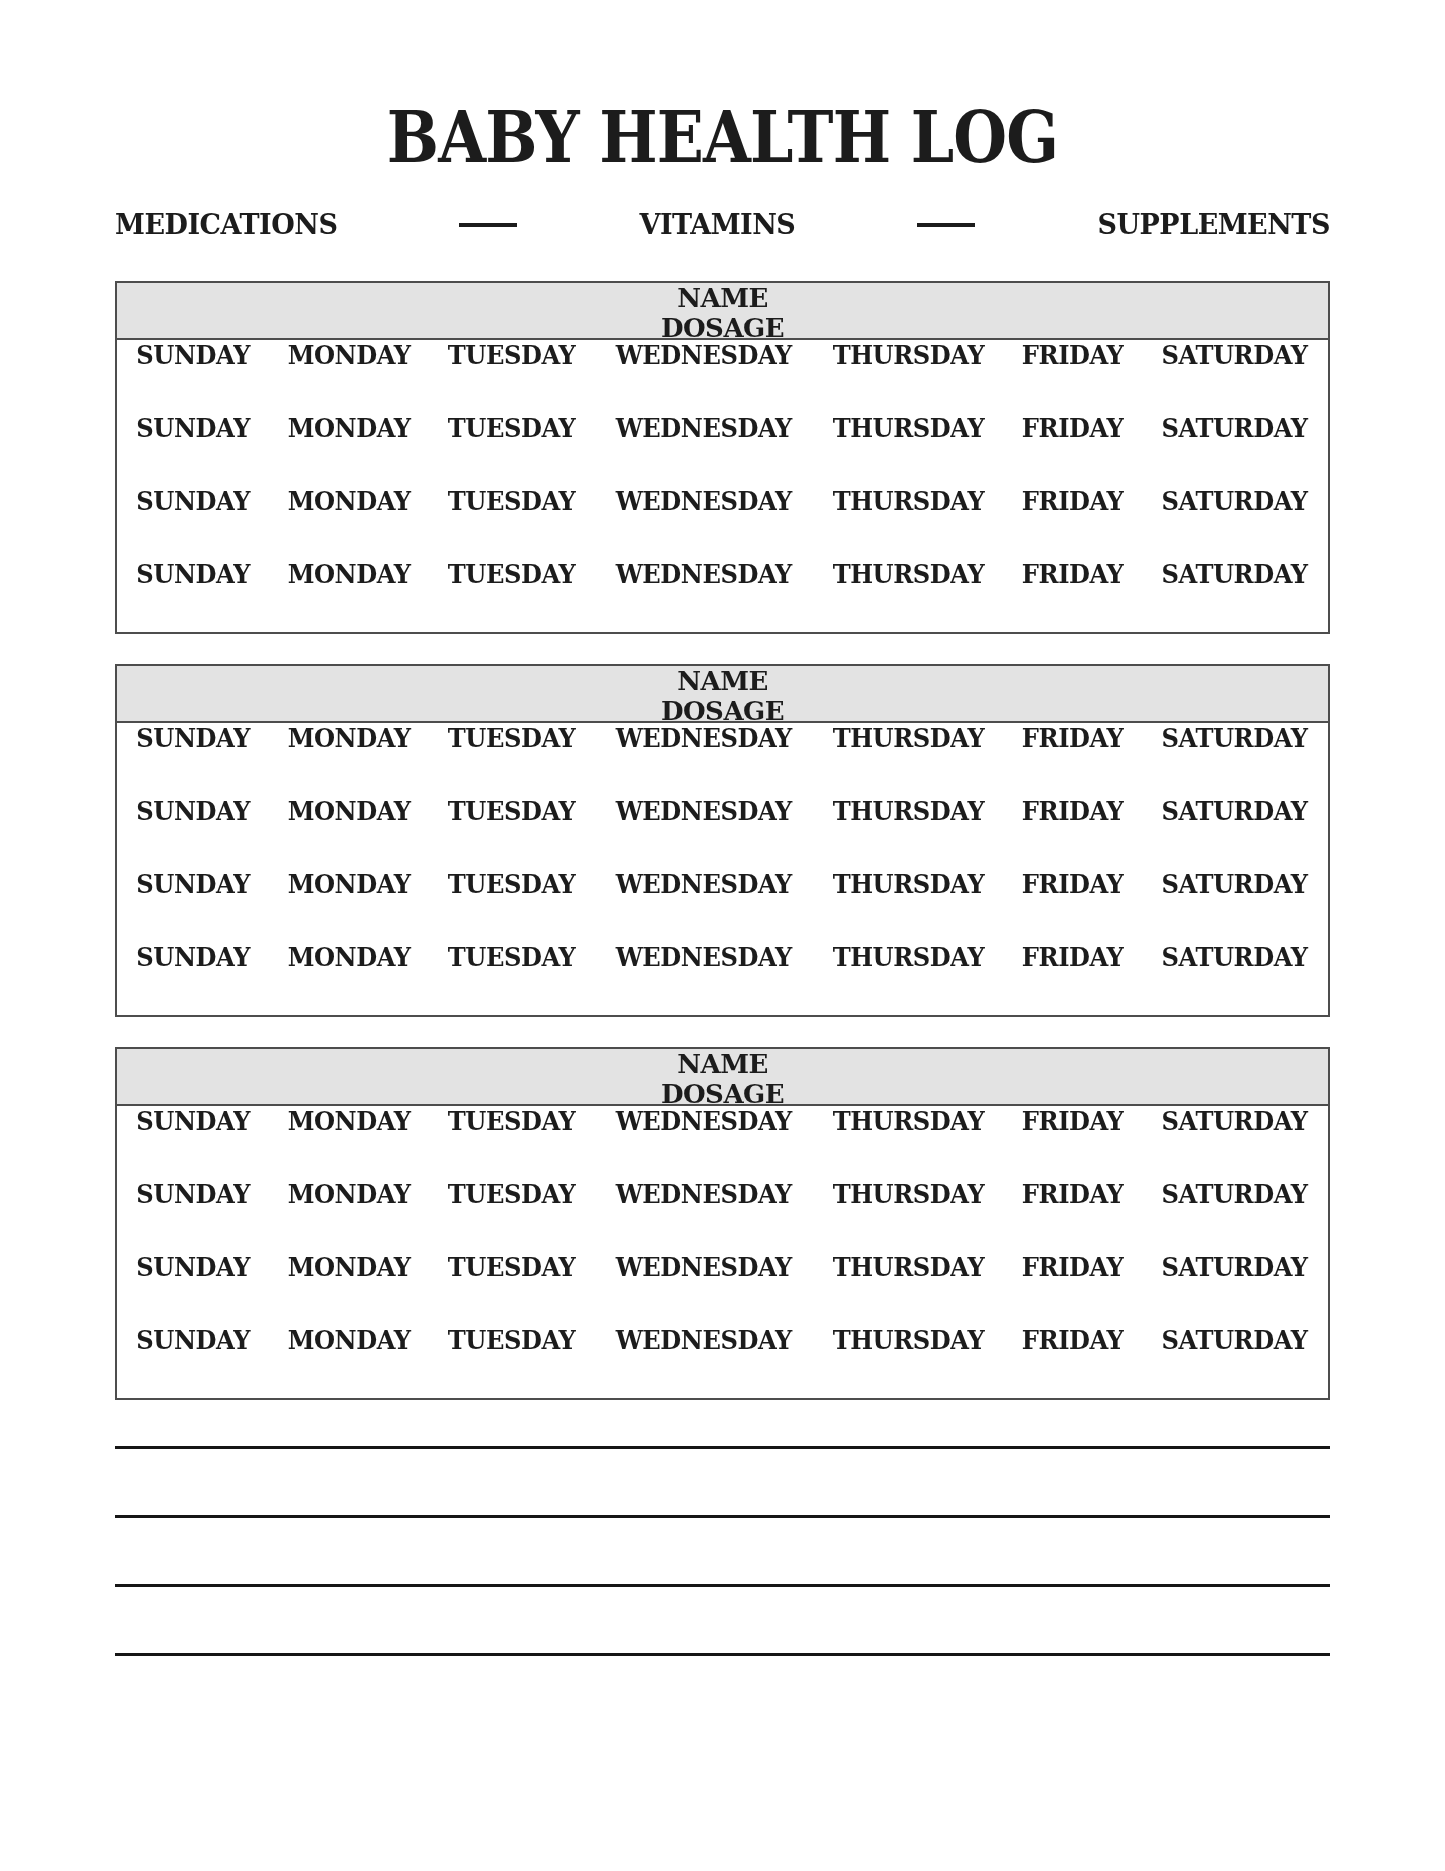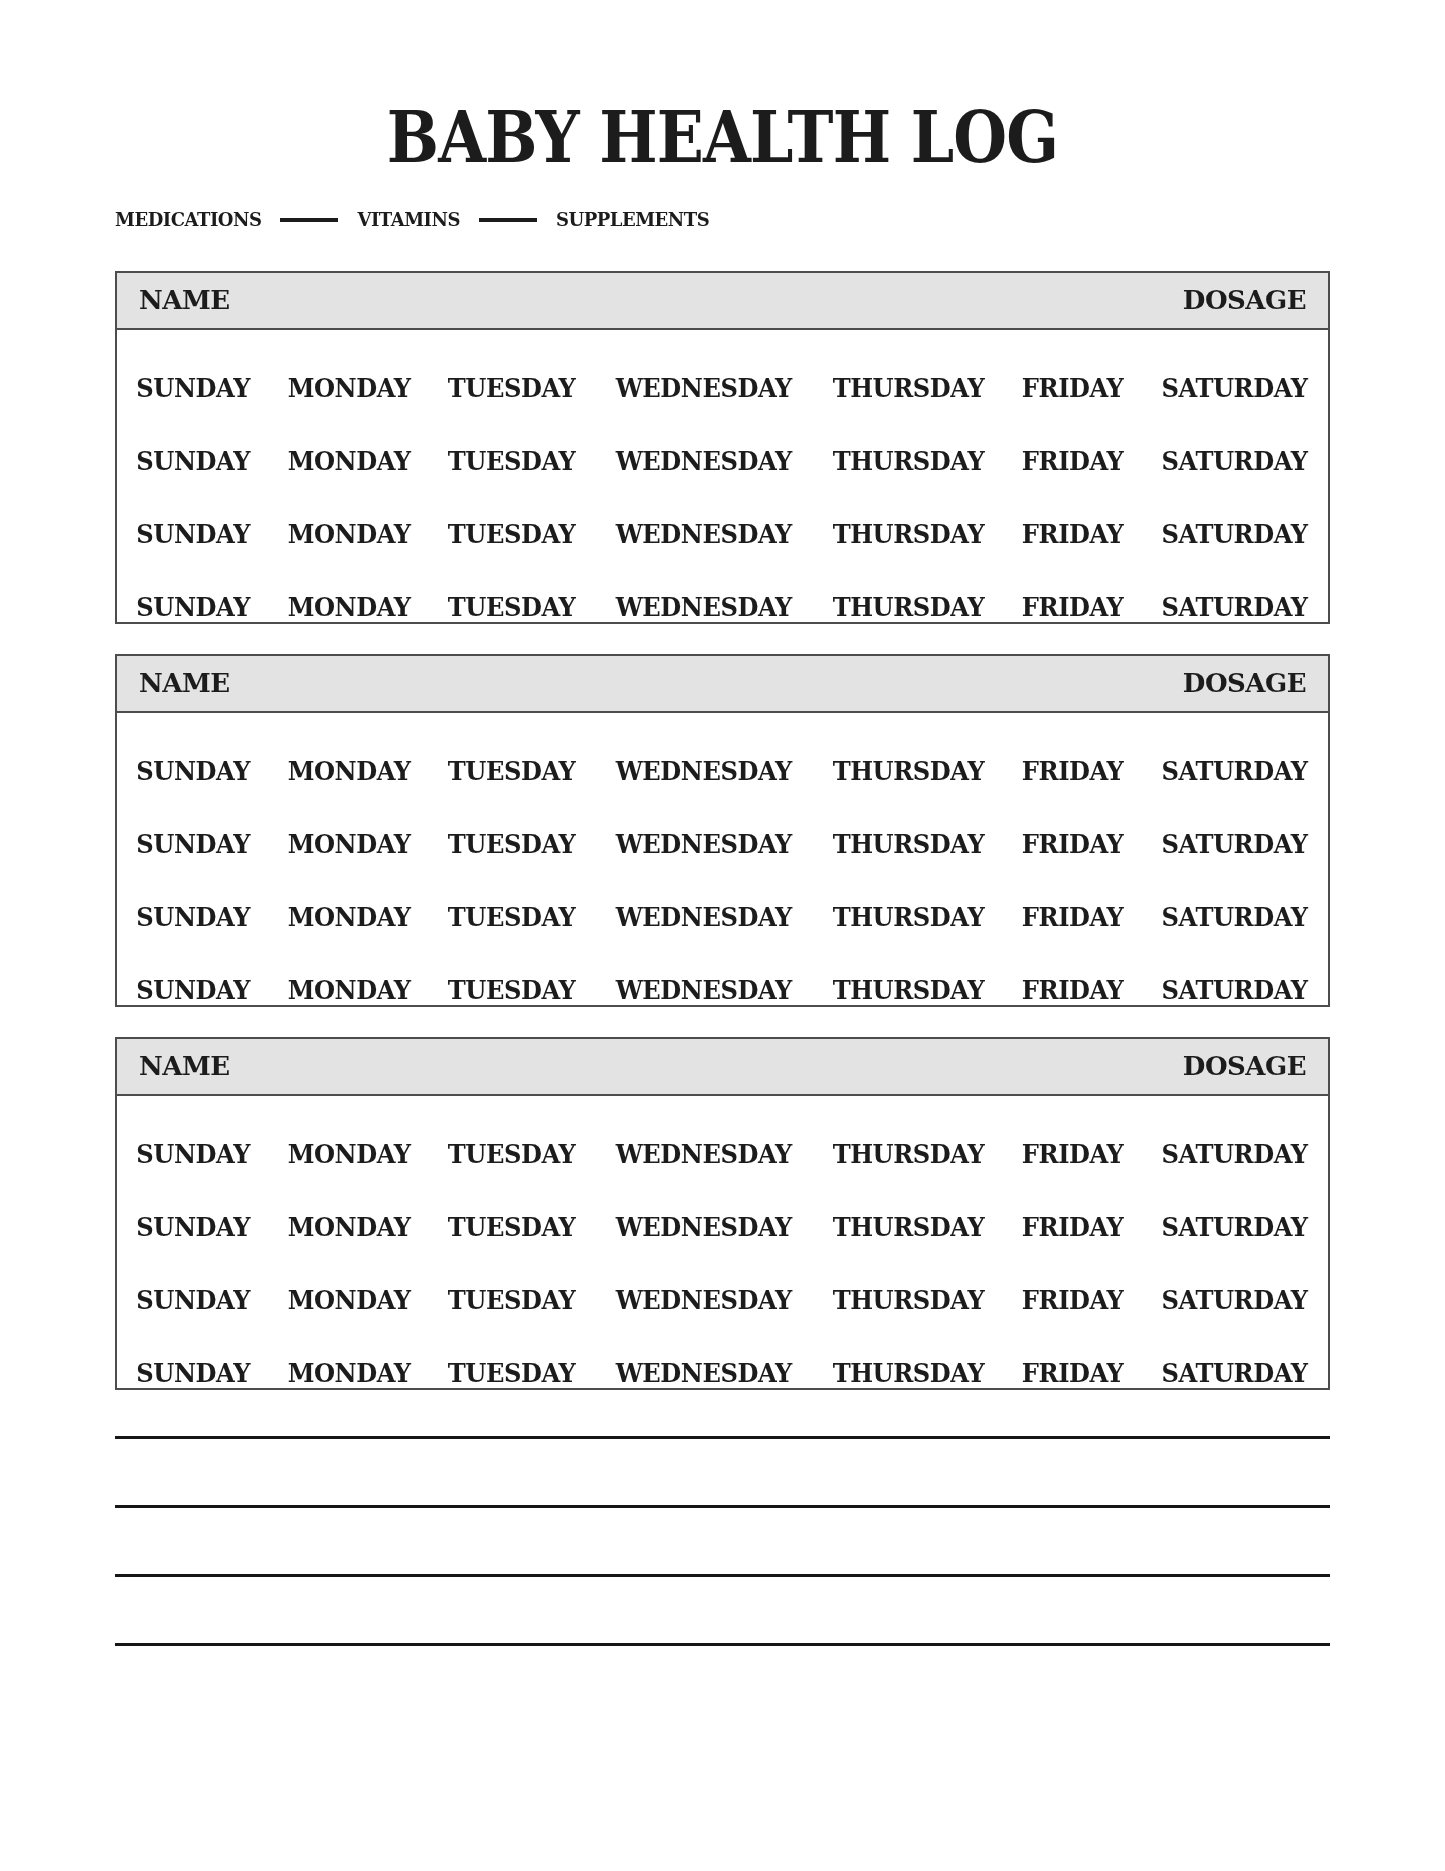--- a/index.html
+++ b/index.html
@@ -27,24 +27,24 @@
     font-size:71px;
     line-height:1;
     letter-spacing:-1px;
     transform:scaleX(0.87);
     transform-origin:center;
     white-space:nowrap;
   }
   .subtitle{
     margin-top:36px;
     display:flex;
-    justify-content:flex-start;
+    justify-content:space-between;
     align-items:center;
     gap:19px;
-    font-size:18px;
+    font-size:27px;
     line-height:1.2;
     letter-spacing:-0.5px;
   }
   .subtitle .dash{
     width:58px;height:4px;
     background:var(--text,#1c1c1c);
     flex:0 0 auto;
   }
   .log-table{
     margin-top:30px;
@@ -55,26 +55,27 @@
   .table-header{
     height:57px;
     background:var(--header-bg,#e3e3e3);
     border-bottom:2px solid var(--table-border,#4d4d4d);
     display:flex;
     justify-content:space-between;
     align-items:center;
     padding:0 22px;
     font-size:26px;
     letter-spacing:-0.5px;
+    flex-direction:column;
   }
   .day-row{
     height:73px;
     display:flex;
     justify-content:space-between;
-    align-items:flex-end;
+    align-items:flex-start;
     padding:0 15px;
     font-size:26px;
     letter-spacing:-0.5px;
   }
   .day-cell{
     display:inline-block;
     transform:scaleX(0.93);
     transform-origin:center;
     white-space:nowrap;
   }

